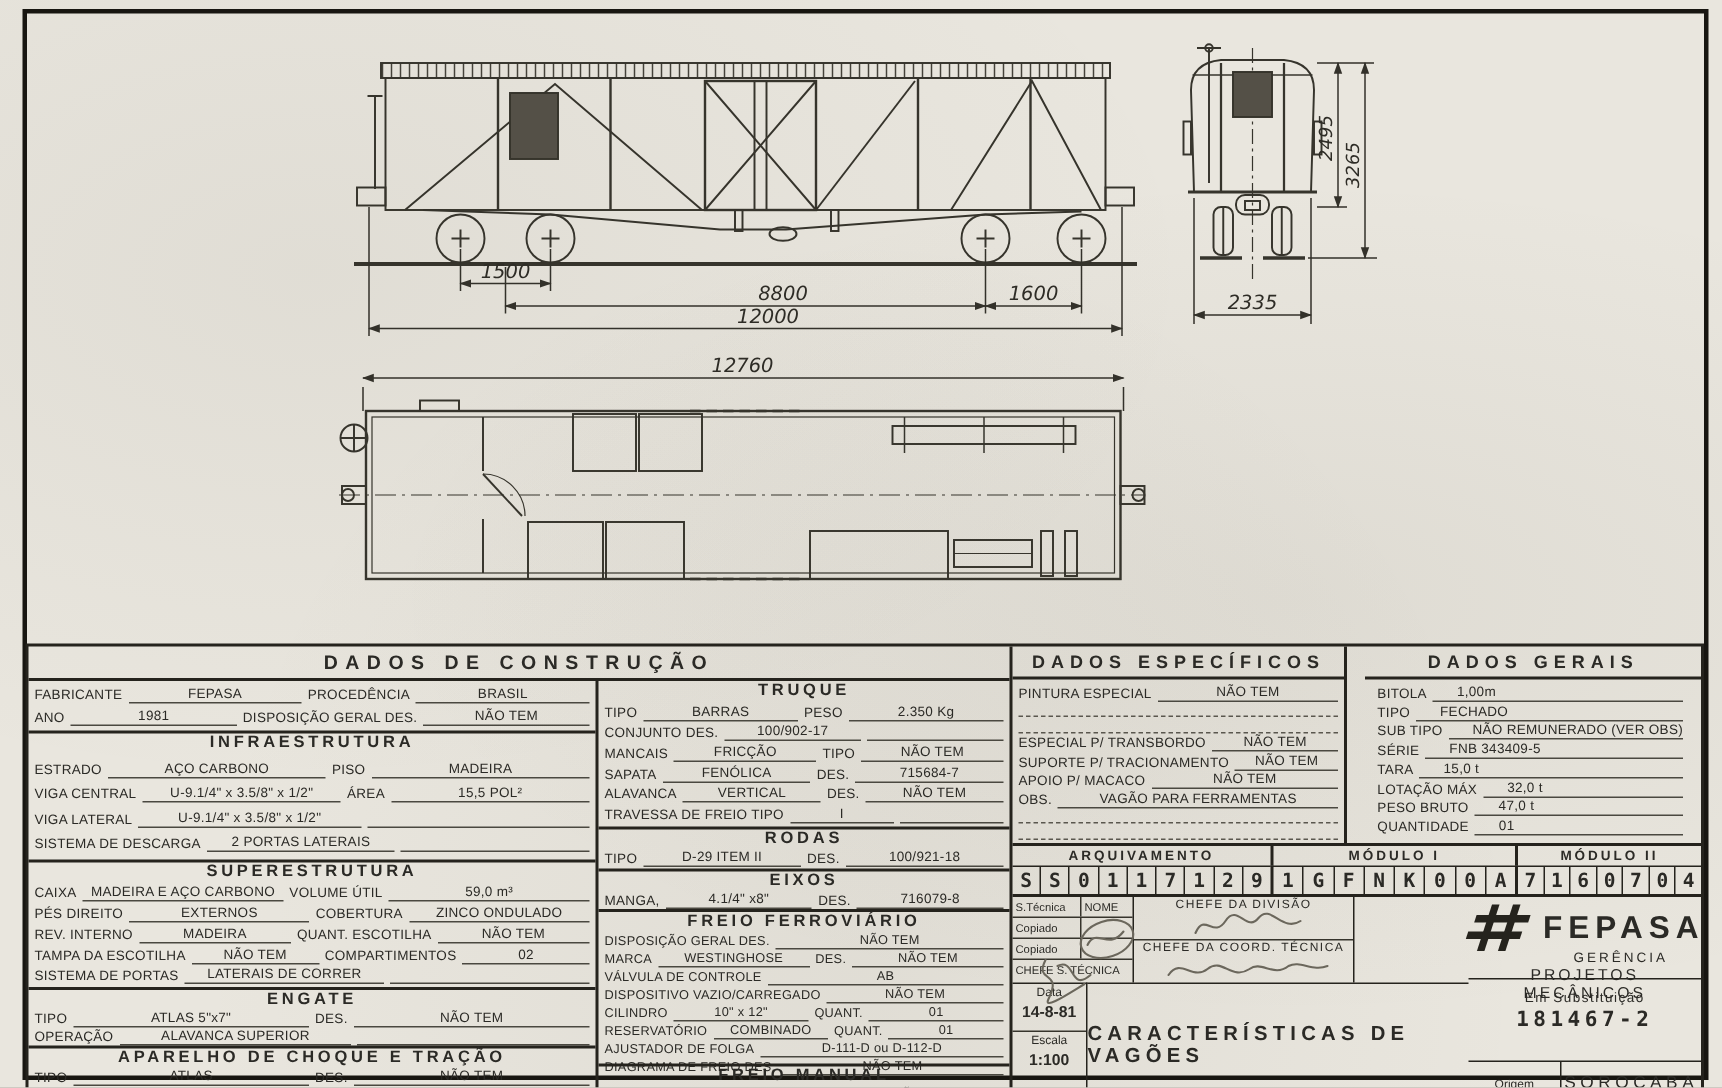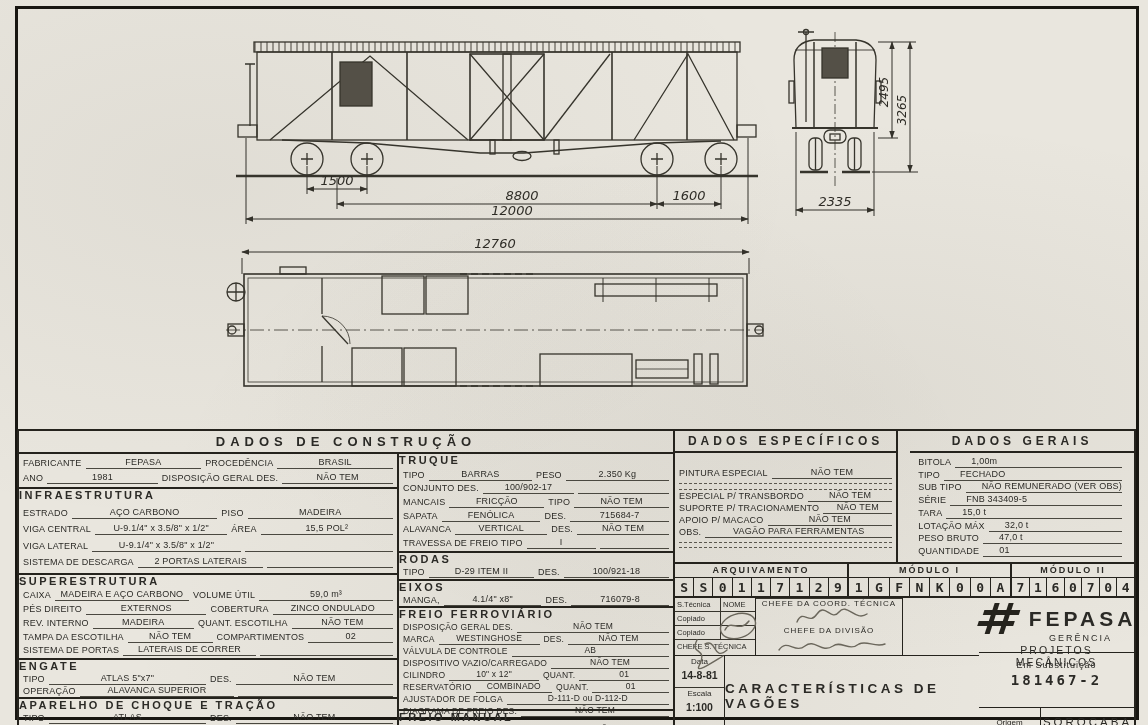--- a/index.html
+++ b/index.html
@@ -21,21 +21,21 @@
   .tables{position:absolute;left:17px;top:429px;width:1119px;height:309px;
           border:2px solid #25231d;box-sizing:border-box;display:flex;background:transparent;}
   .block-left{width:656px;border-right:2px solid #25231d;display:flex;flex-direction:column;box-sizing:border-box;}
   .dg-hdr{height:21px;line-height:21px;border-bottom:2px solid #25231d;text-align:center;
           font-weight:bold;font-size:13px;letter-spacing:5px;}
   .cols{flex:1;display:flex;min-height:0;}
   .colA{width:380px;border-right:2px solid #25231d;box-sizing:border-box;display:flex;flex-direction:column;}
   .colB{flex:1;display:flex;flex-direction:column;}
   .sec{display:flex;flex-direction:column;box-sizing:border-box;border-top:2px solid #25231d;}
   .sec.first{border-top:none;}
-  .sec-t{font-weight:bold;font-size:11px;letter-spacing:2.5px;line-height:13px;height:13px;flex:none;}
+  .sec-t{text-align:center;font-weight:bold;font-size:11px;letter-spacing:2.5px;line-height:13px;height:13px;flex:none;}
   .rows{flex:1;display:flex;flex-direction:column;justify-content:space-evenly;min-height:0;}
   .fr{display:flex;align-items:flex-end;gap:4px;padding:0 4px;font-size:9px;letter-spacing:.2px;white-space:nowrap;}
   .fl{flex:none;padding-bottom:1px;}
   .fv{flex:1;min-width:0;text-align:center;border-bottom:1px solid #4a4840;padding-bottom:1px;overflow:hidden;}
   .blankline{border-bottom:1px dashed #5a574e;margin:0 4px;height:9px;}
   .s-geral{height:34px;} .s-infra{height:88px;} .s-super{height:88px;} .s-engate{height:39px;} .s-choque{flex:1;}
   .s-truque{height:100px;} .s-rodas{height:29px;} .s-eixos{height:27px;} .s-ffer{height:103px;} .s-fman{flex:1;}
   .s-ffer .fr,.s-fman .fr{font-size:8.5px;}
 
   .block-right{flex:1;display:flex;flex-direction:column;min-width:0;}
@@ -489,21 +489,21 @@
             </div>
           </div>
         </div>
       </div>
     </div>
 
     <div class="block-right">
       <div class="top2">
         <div class="esp">
           <div class="r-hdr">DADOS  ESPECÍFICOS</div>
-          <div class="rows" style="padding:14px 0;">
+          <div class="rows" style="padding:2px 0;">
             <div class="fr">
               <span class="fl">PINTURA ESPECIAL</span>
               <span class="fv">NÃO TEM</span>
             </div>
             <div class="blankline"></div>
             <div class="blankline"></div>
             <div class="fr">
               <span class="fl">ESPECIAL P/ TRANSBORDO</span>
               <span class="fv">NÃO TEM</span>
             </div>
@@ -613,25 +613,25 @@
             <div class="c2"></div>
           </div>
           <div class="st-row">
             <div class="c1">Copiado</div>
             <div class="c2"></div>
           </div>
           <div class="st-row full">CHEFE S. TÉCNICA</div>
         </div>
 
         <div class="chiefs">
+          <div class="chief">
+            <span>CHEFE  DA  DIVISÃO</span>
+          </div>
           <div class="chief b">
             <span>CHEFE DA COORD. TÉCNICA</span>
-          </div>
-          <div class="chief">
-            <span>CHEFE  DA  DIVISÃO</span>
           </div>
         </div>
 
 
         <div class="logoblk">
           <div class="logo-row">
             <svg style="position:static;" width="44" height="34" viewBox="0 0 44 34">
               <g transform="skewX(-18) translate(10,0)" fill="#25231d">
                 <rect x="0" y="8" width="36" height="5"></rect>
                 <rect x="-2" y="19" width="36" height="5"></rect>

